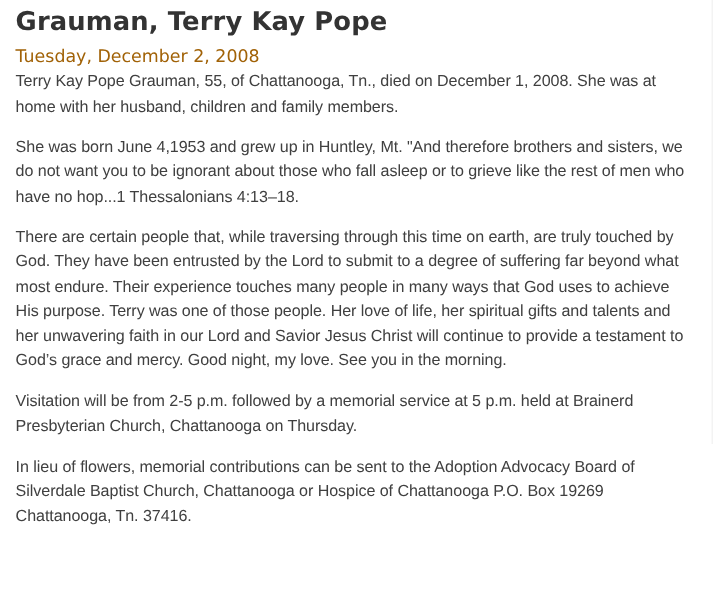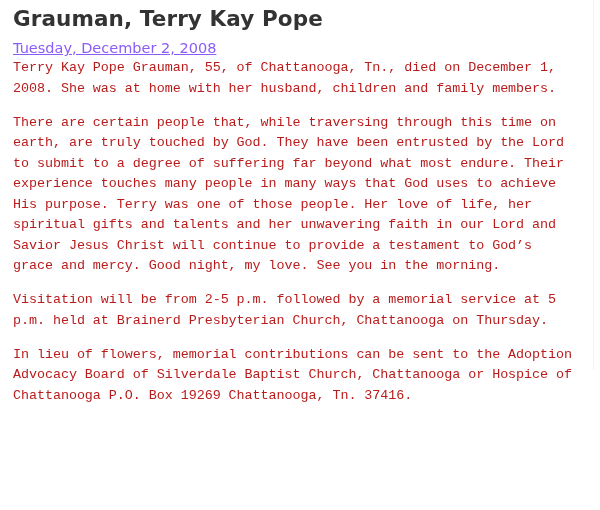--- a/index.html
+++ b/index.html
@@ -31,45 +31,45 @@
       font-size: 21.5px;
       color: #333333;
       margin: 0;
       padding: 0;
       line-height: 30px;
       letter-spacing: 0.1px;
     }
     .date {
       font-family: "DejaVu Sans", sans-serif;
       font-size: 14.5px;
-      color: #8b5cf6;
+      color: #a16207;
       margin: 4px 0 0 0;
       line-height: 20px;
-      text-decoration: underline;
     }
     .body-text p {
-      font-family: Liberation Mono, monospace;
+      font-family: Liberation Sans, sans-serif;
       font-size: 13.4px;
-      color: #b91c1c;
+      color: #404040;
       line-height: 20.5px;
       margin: 0 0 13.5px 0;
       letter-spacing: -0.05px;
     }
     .body-text {
       margin-top: 0px;
     }
   </style>
 </head>
 <body>
 
 <div class="page">
   <div class="content">
     <h1 class="title">Grauman, Terry Kay Pope</h1>
     <div class="date">Tuesday, December 2, 2008</div>
     <div class="body-text">
       <p>Terry Kay Pope Grauman, 55, of Chattanooga, Tn., died on December 1, 2008. She was at home with her husband, children and family members.</p>
+      <p>She was born June 4,1953 and grew up in Huntley, Mt. "And therefore brothers and sisters, we do not want you to be ignorant about those who fall asleep or to grieve like the rest of men who have no hop...1 Thessalonians 4:13–18.</p>
       <p>There are certain people that, while traversing through this time on earth, are truly touched by God. They have been entrusted by the Lord to submit to a degree of suffering far beyond what most endure. Their experience touches many people in many ways that God uses to achieve His purpose. Terry was one of those people. Her love of life, her spiritual gifts and talents and her unwavering faith in our Lord and Savior Jesus Christ will continue to provide a testament to God’s grace and mercy. Good night, my love. See you in the morning.</p>
       <p>Visitation will be from 2-5 p.m. followed by a memorial service at 5 p.m. held at Brainerd Presbyterian Church, Chattanooga on Thursday.</p>
       <p>In lieu of flowers, memorial contributions can be sent to the Adoption Advocacy Board of Silverdale Baptist Church, Chattanooga or Hospice of Chattanooga P.O. Box 19269 Chattanooga, Tn. 37416.</p>
 
     </div>
   </div>
 </div>
 
 </body></html>

